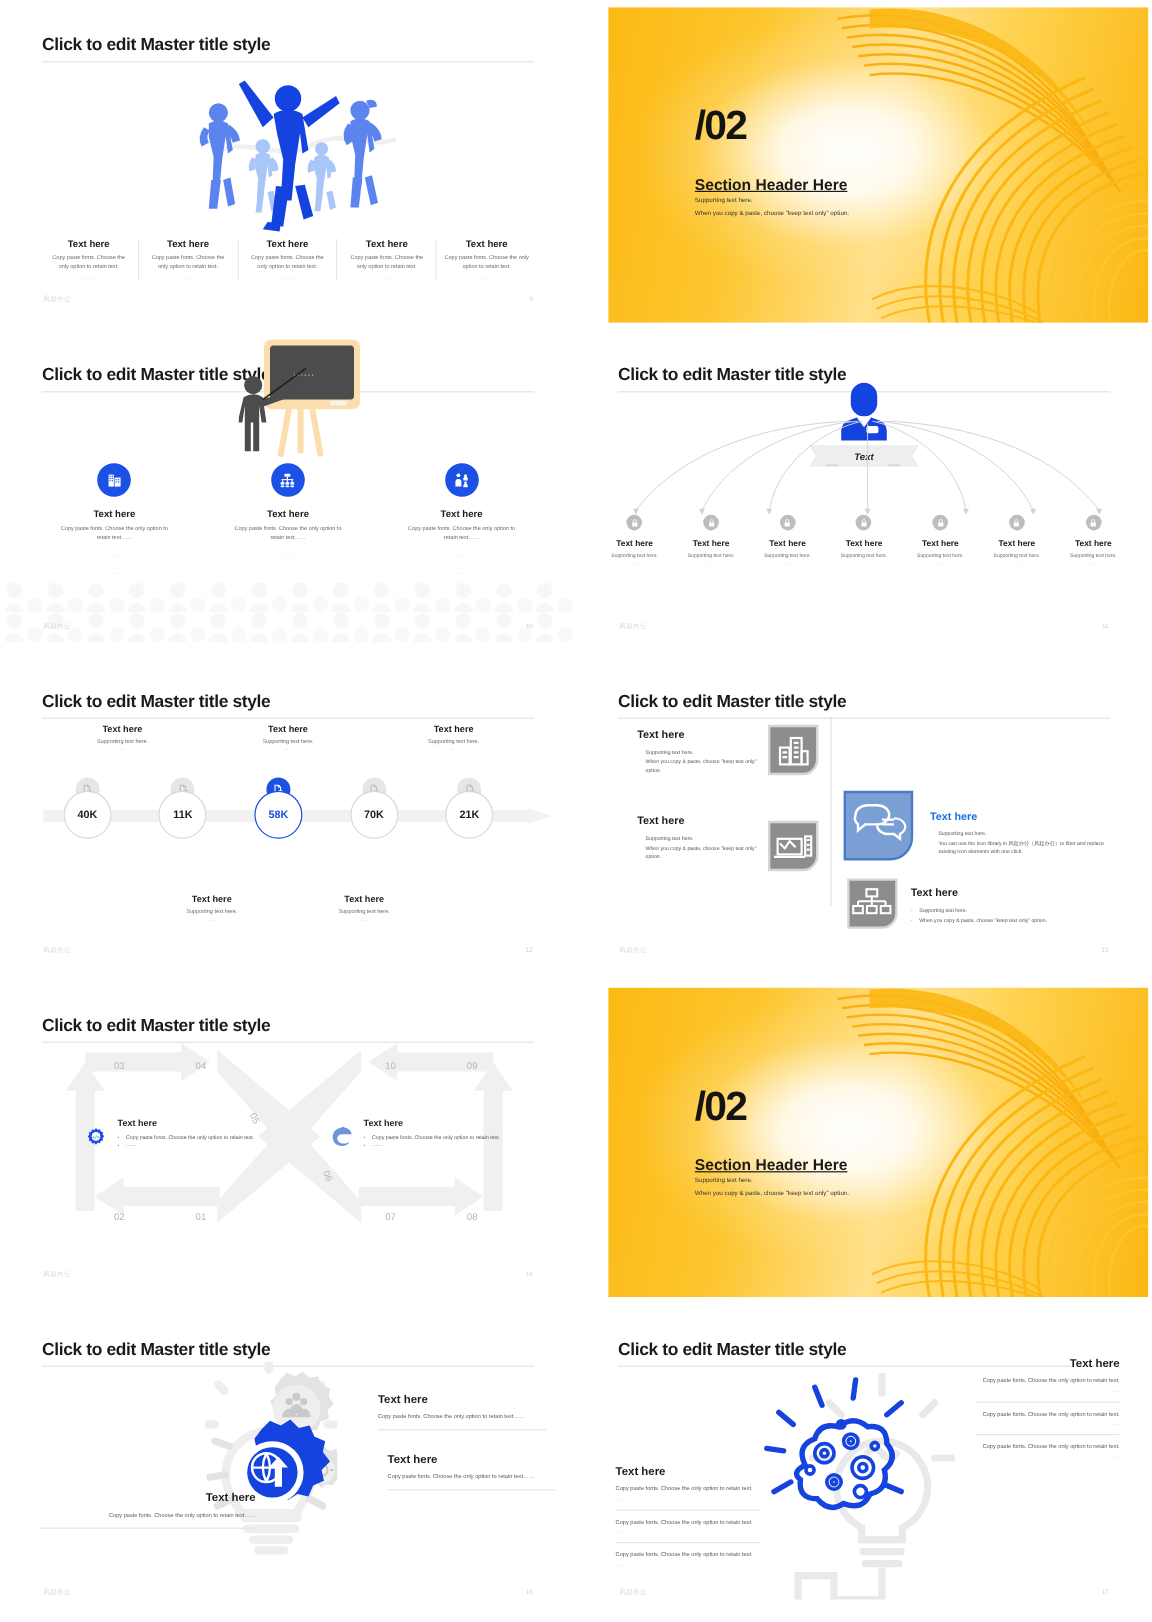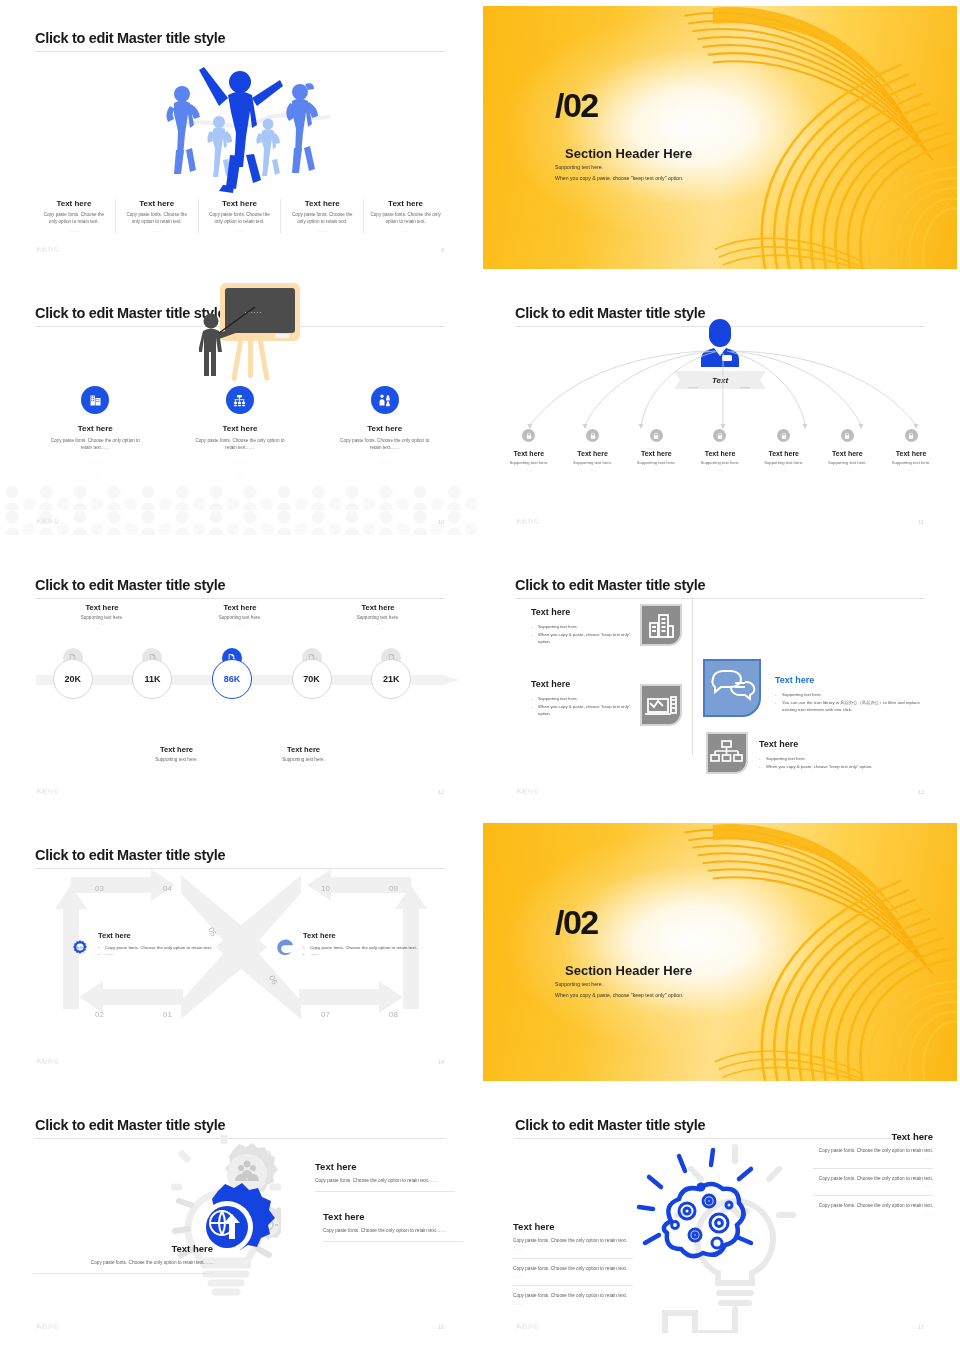--- a/index.html
+++ b/index.html
@@ -57,26 +57,27 @@
   .s1-card .ct { font-size: 8px; font-weight: bold; color: #1c1c1c; margin-bottom: 4px; }
   .s1-card .cb { font-size: 4.6px; color: #6b6b6b; line-height: 1.5; }
   .s1-card .cd { font-size: 4.6px; color: #cfcfcf; margin-top: 3px; }
 
   
   .sec {
     position: absolute; inset: 0;
     background:
       radial-gradient(ellipse 55% 60% at 44% 46%, #ffffff 0%, rgba(255,255,255,.85) 22%, rgba(255,228,150,.35) 50%, rgba(255,255,255,0) 72%),
       linear-gradient(100deg, #fcb913 0%, #fdc62f 26%, #ffe08a 52%, #ffd24d 70%, #fbb713 100%);
+    margin-left: 24px;
   }
   .sec-swirl { position: absolute; right: 0; top: 0; width: 64%; height: 100%; }
   .sec-num { position: absolute; left: 72px; top: 80px;
     font-size: 34px; font-weight: bold; color: #141414; letter-spacing: -1.5px;
     font-family: "Liberation Sans", sans-serif; }
-  .sec-h { position: absolute; left: 82px; top: 140px; font-size: 13px; font-weight: bold; color: #1a1a1a; }
+  .sec-h { position: absolute; left: 72px; top: 140px; font-size: 13px; font-weight: bold; color: #1a1a1a; text-decoration: underline; }
   .sec-s1 { position: absolute; left: 72px; top: 158px; font-size: 5.2px; color: #333; }
   .sec-s2 { position: absolute; left: 72px; top: 169px; font-size: 5.2px; color: #333; }
 
   
   .teach { position: absolute; left: 196px; top: 0px; }
   .dotsfield { position: absolute; left: 0; right: 0; bottom: 6px; height: 50px; overflow: hidden; opacity: .5; }
   .s3-cols { position: absolute; left: 20px; right: 20px; top: 105px;
              display: grid; grid-template-columns: repeat(3,1fr); }
   .s3-col { text-align: center; }
   .circ-ic { width: 28px; height: 28px; border-radius: 50%; background: #1b51e5;
@@ -546,41 +547,41 @@
 
       <div class="tl-nodes">
         <div class="tl-node">
           <div class="tl-badge">
             <svg width="11" height="11" viewBox="0 0 24 24" fill="#bdbdbd">
                 <path d="M6 2h8l4 4v8h-2V7h-4V4H8v16h5v2H6z"></path>
                 <circle cx="16.5" cy="16.5" r="4" fill="none" stroke="#bdbdbd" stroke-width="2"></circle>
                 <path d="M19.5 19.5 L23 23" stroke="#bdbdbd" stroke-width="2"></path>
               </svg>
           </div>
-          <div class="tl-circle">20K</div>
+          <div class="tl-circle">40K</div>
         </div>
         <div class="tl-node">
           <div class="tl-badge">
             <svg width="11" height="11" viewBox="0 0 24 24" fill="#bdbdbd">
                 <path d="M6 2h8l4 4v8h-2V7h-4V4H8v16h5v2H6z"></path>
                 <circle cx="16.5" cy="16.5" r="4" fill="none" stroke="#bdbdbd" stroke-width="2"></circle>
                 <path d="M19.5 19.5 L23 23" stroke="#bdbdbd" stroke-width="2"></path>
               </svg>
           </div>
           <div class="tl-circle">11K</div>
         </div>
         <div class="tl-node">
           <div class="tl-badge on">
             <svg width="11" height="11" viewBox="0 0 24 24" fill="#fff">
                 <path d="M6 2h8l4 4v8h-2V7h-4V4H8v16h5v2H6z"></path>
                 <circle cx="16.5" cy="16.5" r="4" fill="none" stroke="#fff" stroke-width="2"></circle>
                 <path d="M19.5 19.5 L23 23" stroke="#fff" stroke-width="2"></path>
               </svg>
           </div>
-          <div class="tl-circle on">86K</div>
+          <div class="tl-circle on">58K</div>
         </div>
         <div class="tl-node">
           <div class="tl-badge">
             <svg width="11" height="11" viewBox="0 0 24 24" fill="#bdbdbd">
                 <path d="M6 2h8l4 4v8h-2V7h-4V4H8v16h5v2H6z"></path>
                 <circle cx="16.5" cy="16.5" r="4" fill="none" stroke="#bdbdbd" stroke-width="2"></circle>
                 <path d="M19.5 19.5 L23 23" stroke="#bdbdbd" stroke-width="2"></path>
               </svg>
           </div>
           <div class="tl-circle">70K</div>

